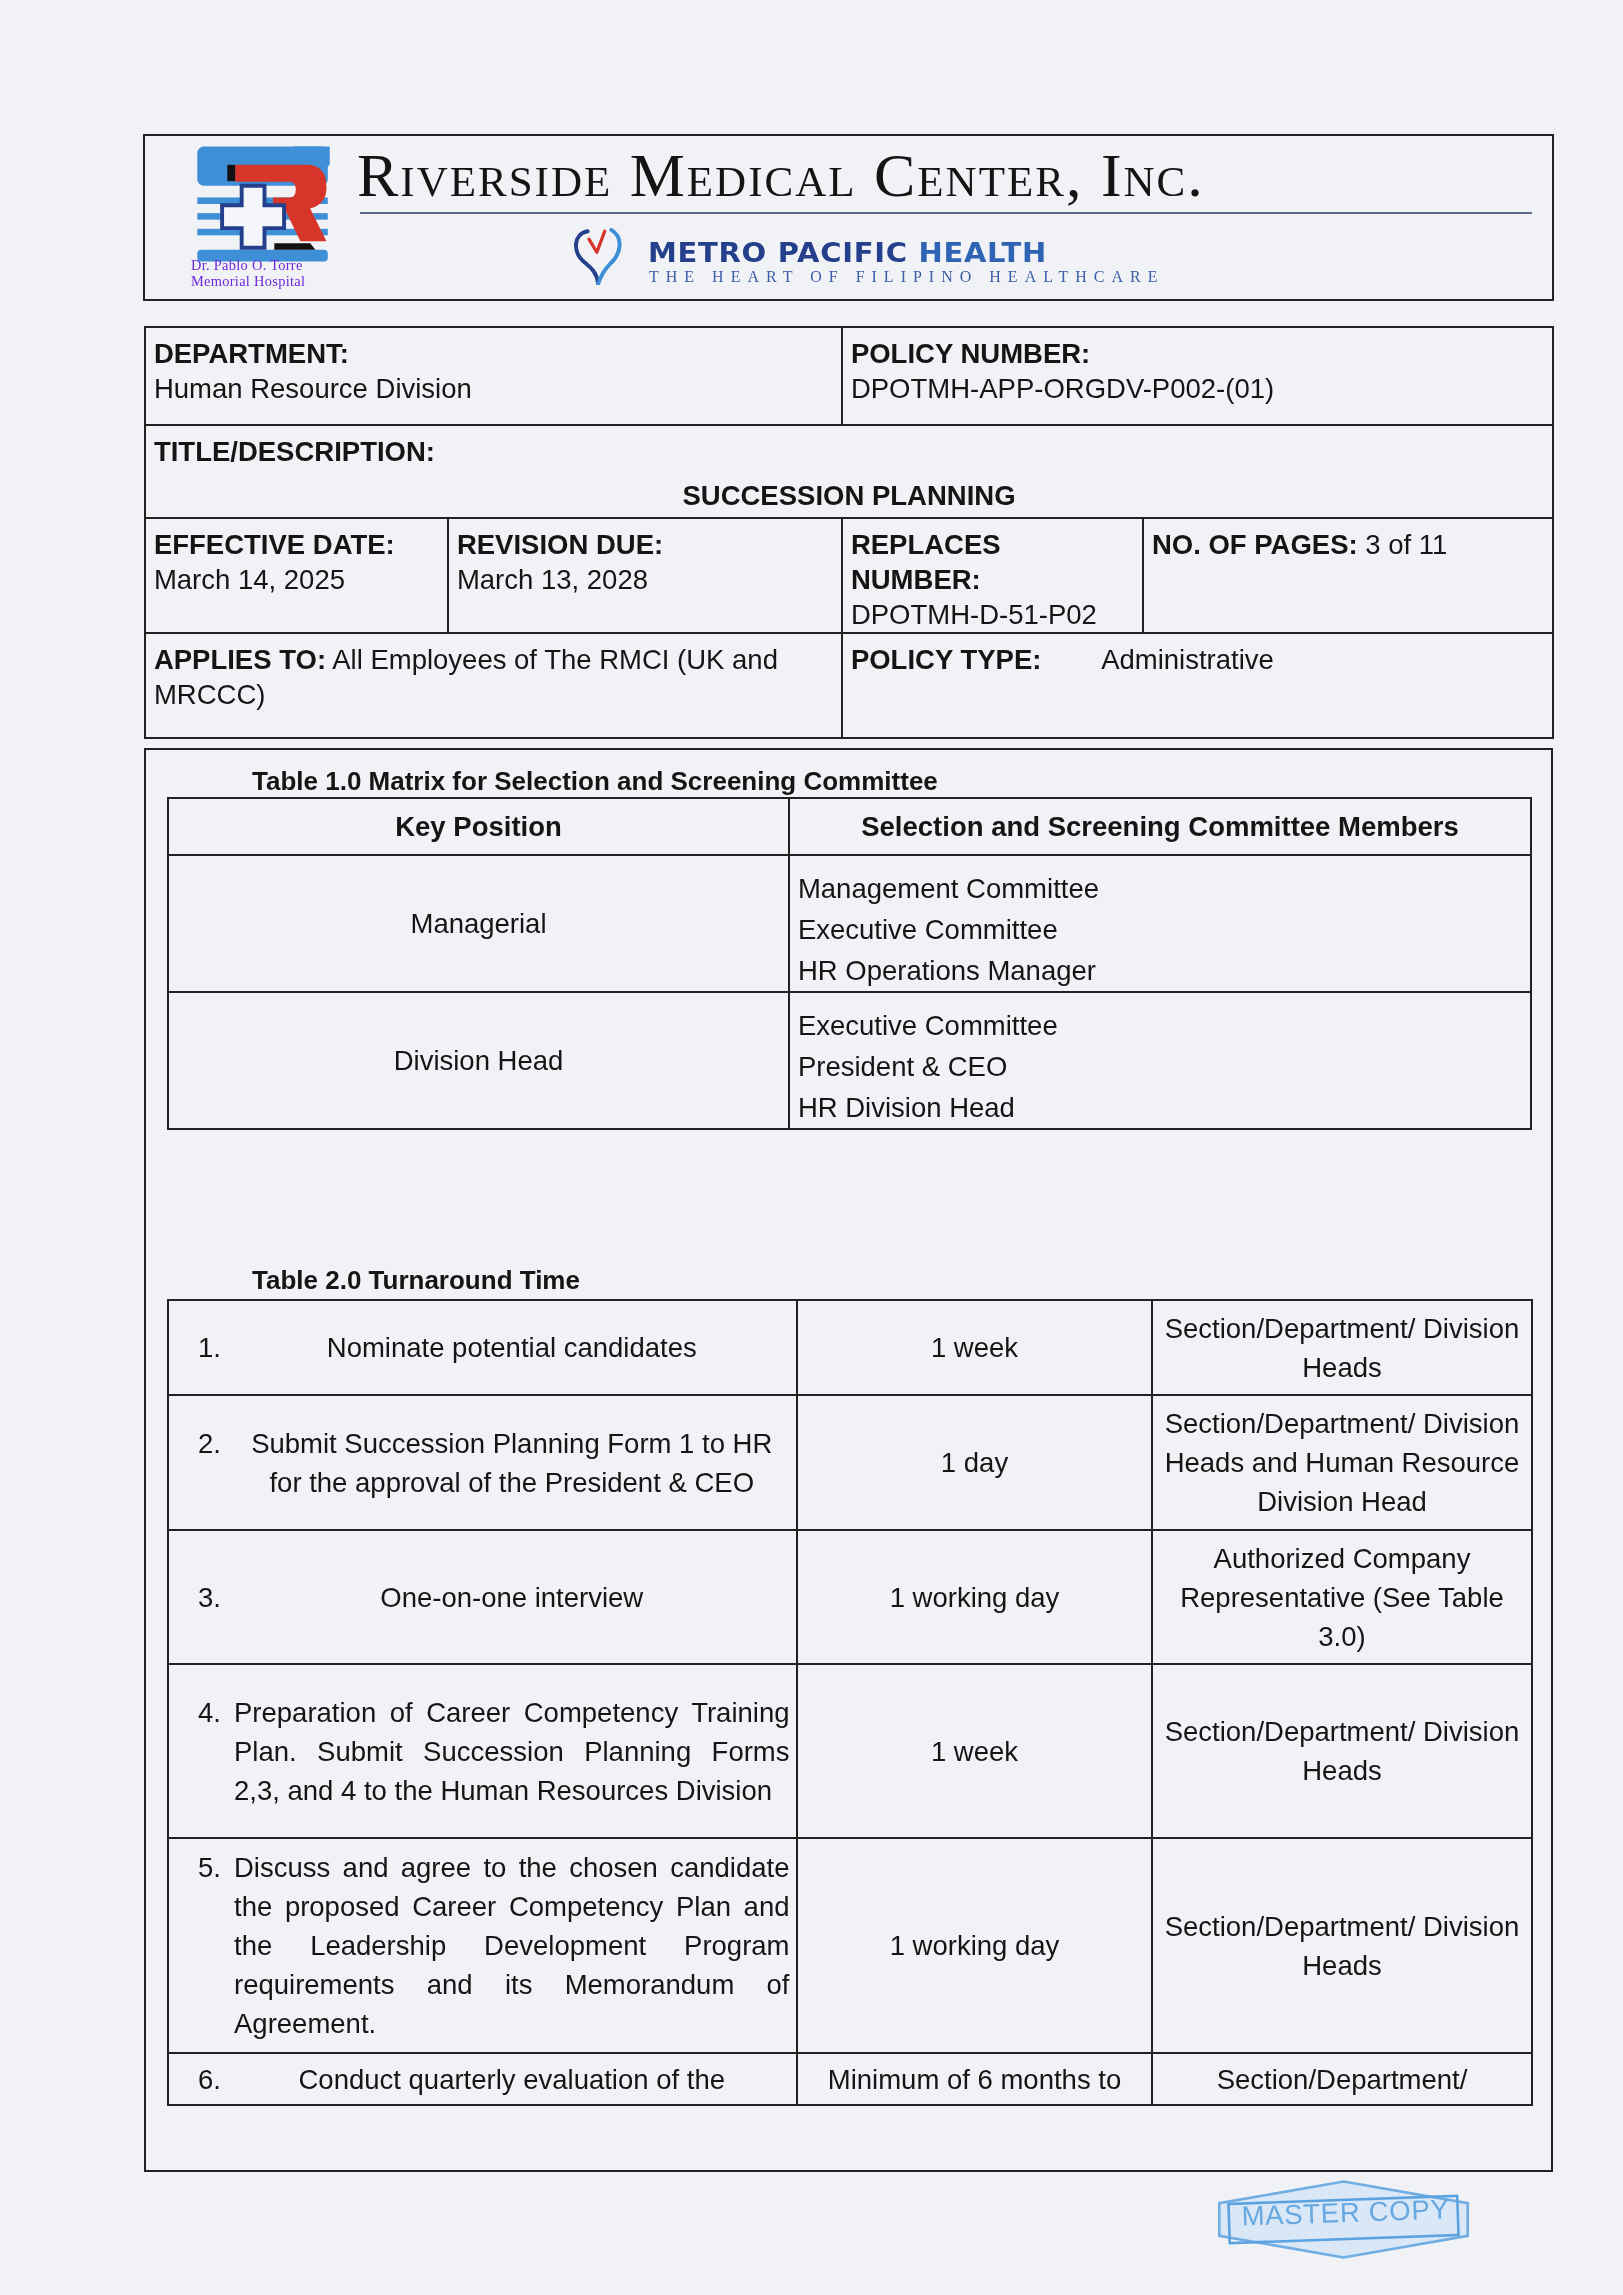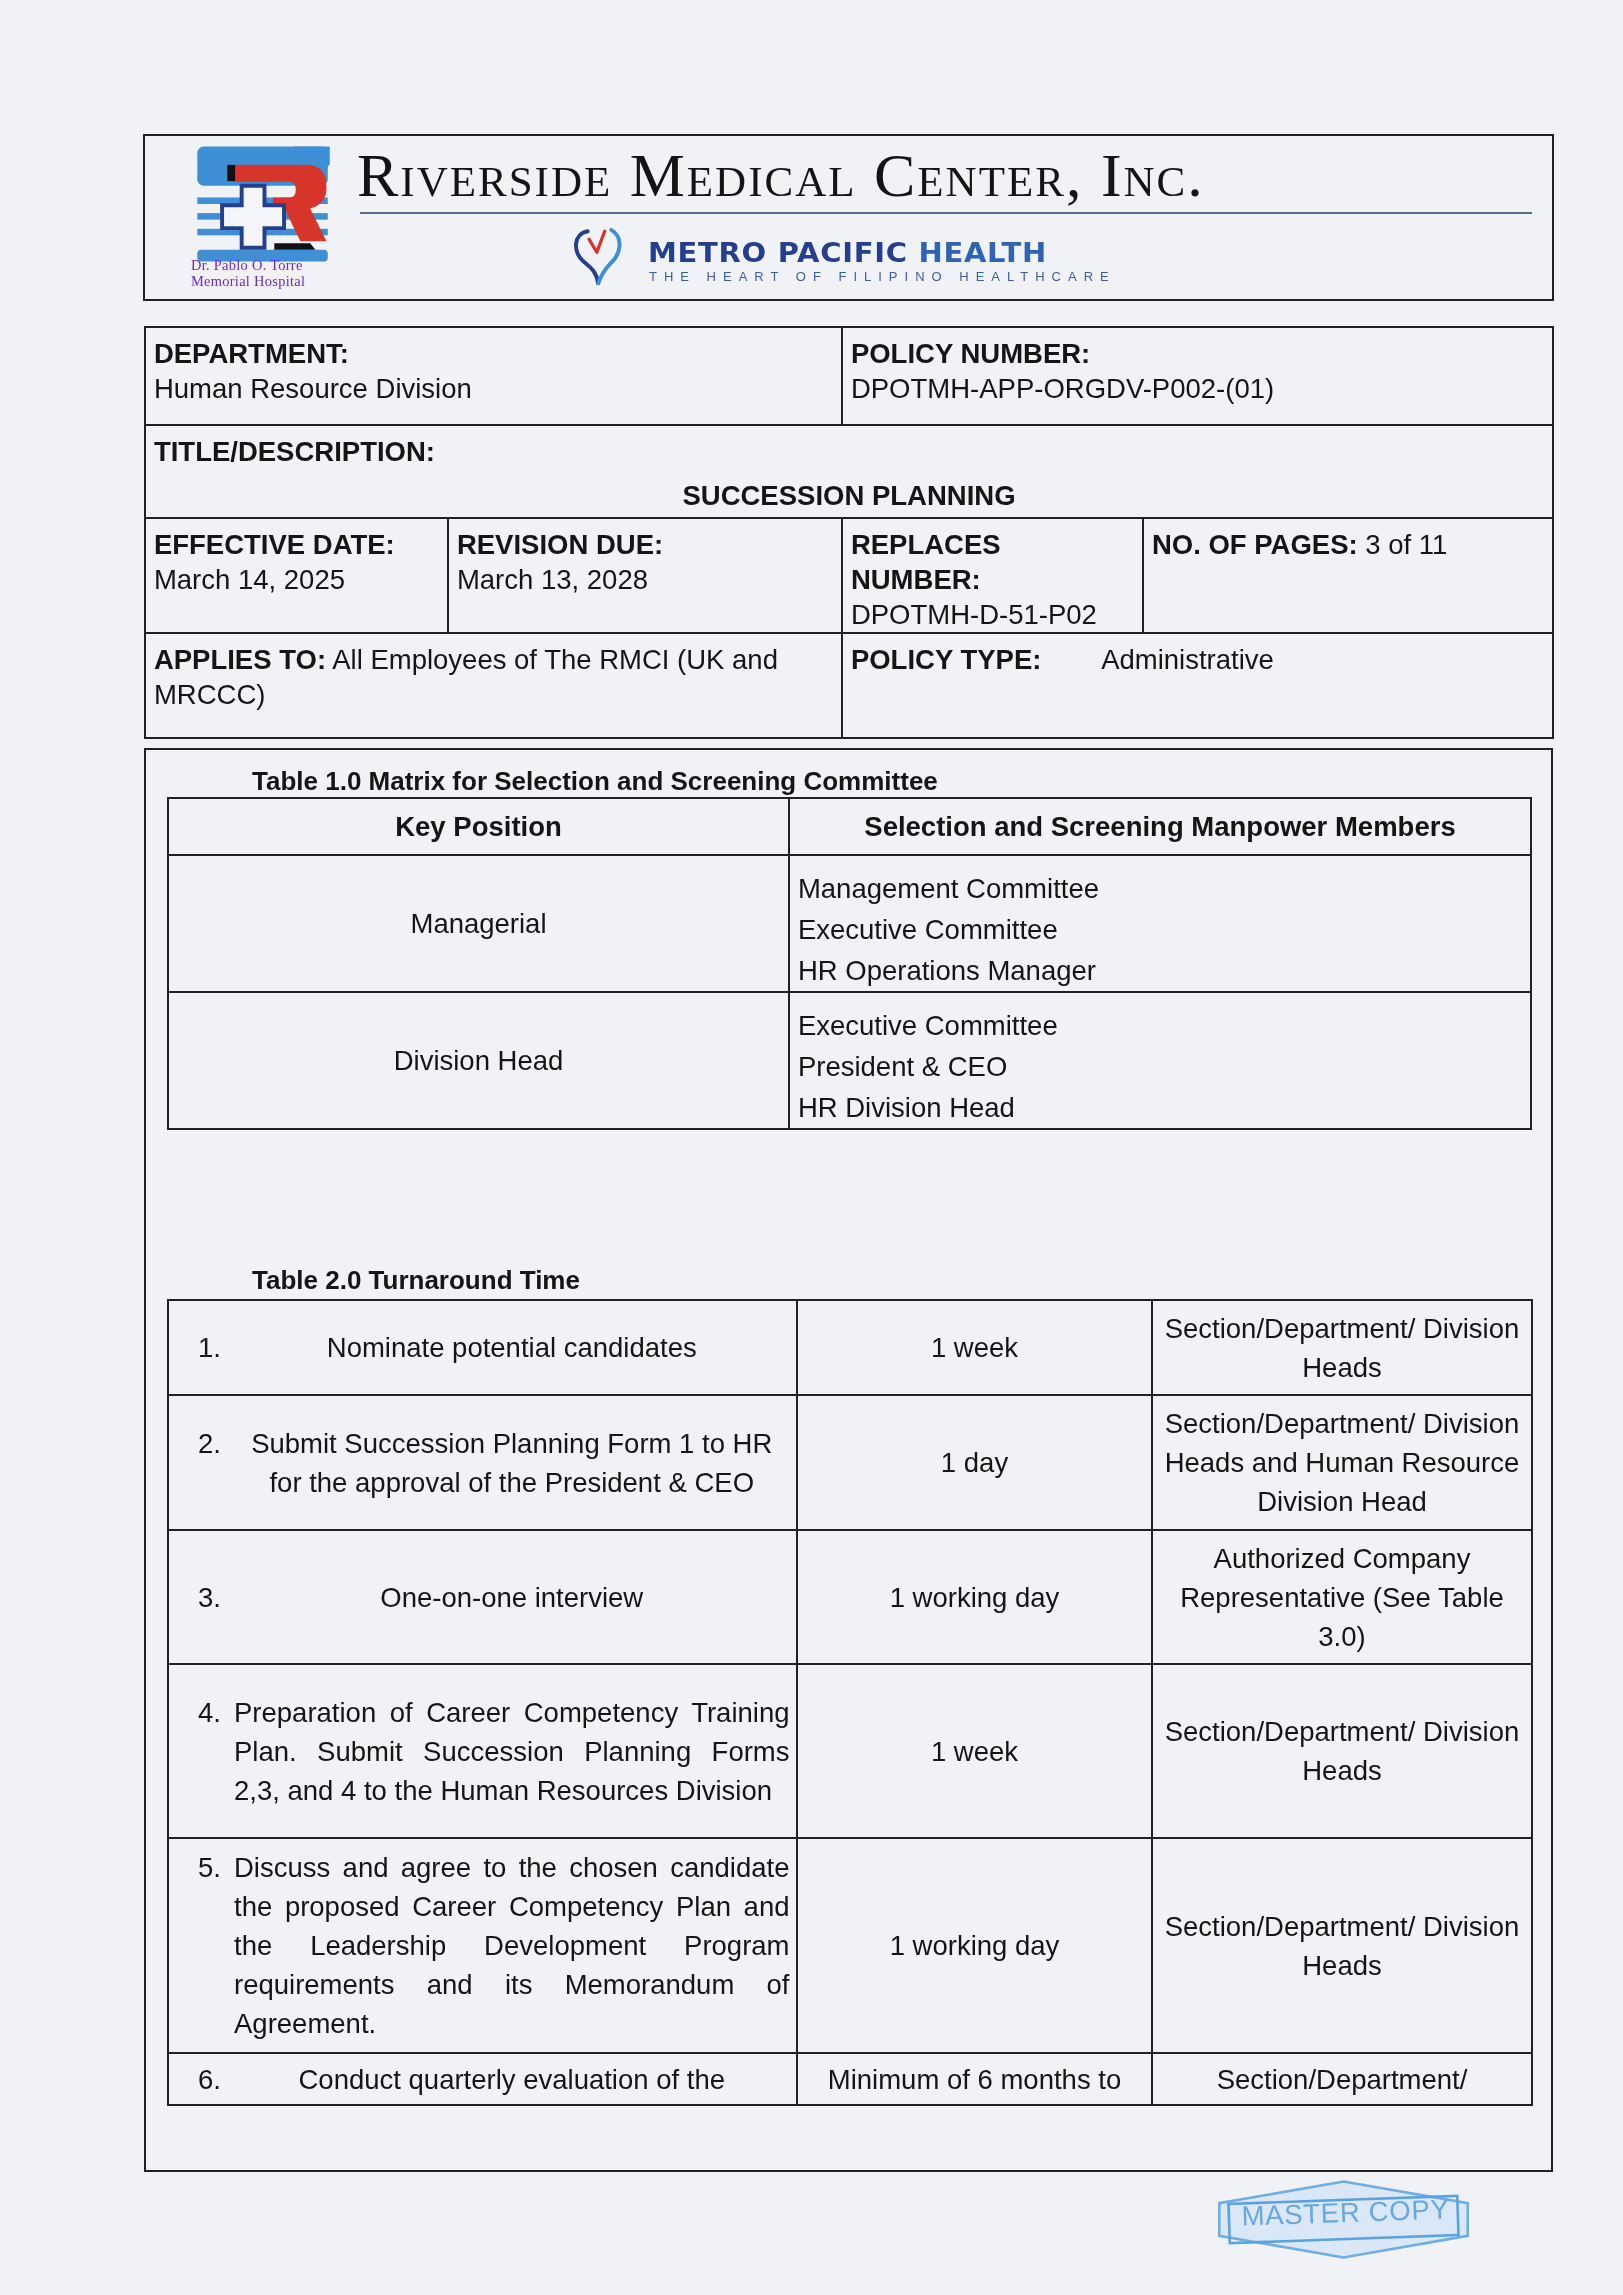--- a/index.html
+++ b/index.html
@@ -18,21 +18,21 @@
   #hospital-name { left: 191px; top: 257px; width: 177px; text-align: left;
     font-family: "Liberation Serif", "DejaVu Serif", serif; font-size: 14.4px; line-height: 16.4px; color: #6d28d9; letter-spacing: 0.3px; }
   #company-title { left: 357px; top: 139px; width: 1178px;
     font-family: "Liberation Serif", "DejaVu Serif", serif; font-size: 62px; line-height: 72px;
     font-variant: small-caps; letter-spacing: 2px; color: #141414; white-space: nowrap; }
   #header-rule { left: 360px; top: 212px; width: 1172px; height: 2px; background: #5a6b8a; }
   #mph-heart { left: 568px; top: 226px; width: 59px; height: 59px; }
   #mph-name { left: 648px; top: 238px; font-family: "DejaVu Sans", sans-serif; font-weight: bold;
     font-size: 29px; line-height: 31px; color: #243f8c; letter-spacing: 0.7px; white-space: nowrap; transform: scaleY(0.9); }
   #mph-name .light { color: #2f63b4; }
-  #mph-tag { left: 649px; top: 270px; font-family: Liberation Sans, sans-serif; font-size: 13px; line-height: 13px;
+  #mph-tag { left: 649px; top: 270px; font-family: Liberation Serif, serif; font-size: 16px; line-height: 13px;
     letter-spacing: 7px; color: #3a5ea8; white-space: nowrap; }
 
   
   table.grid { border-collapse: collapse; position: absolute; table-layout: fixed; }
   table.grid td, table.grid th { border: 2px solid #222; vertical-align: top; padding: 0; box-sizing: border-box; }
   #info-table { left: 144px; top: 326px; width: 1409px; font-size: 27.5px; line-height: 35px; }
   #info-table td { padding: 7.9px 7.9px 0 7.9px; }
   #info-table .lbl { font-weight: bold; }
   #info-table .r1 td { height: 98px; }
   #info-table .r2 td { height: 93px; }
@@ -164,21 +164,21 @@
 
 <div class="tbl-caption" id="t1-caption">Table 1.0 Matrix for Selection and Screening Committee</div>
 <table class="grid" id="table1">
   <colgroup>
       <col style="width:621px">
       <col style="width:742px">
     </colgroup>
   <tbody>
       <tr>
     <th>Key Position</th>
-    <th>Selection and Screening Manpower Members</th>
+    <th>Selection and Screening Committee Members</th>
   </tr>
   <tr class="rb">
     <td class="pos">Managerial</td>
     <td class="mem">
       <div>Management Committee</div>
       <div>Executive Committee</div>
       <div>HR Operations Manager</div>
     </td>
   </tr>
   <tr class="rc">

